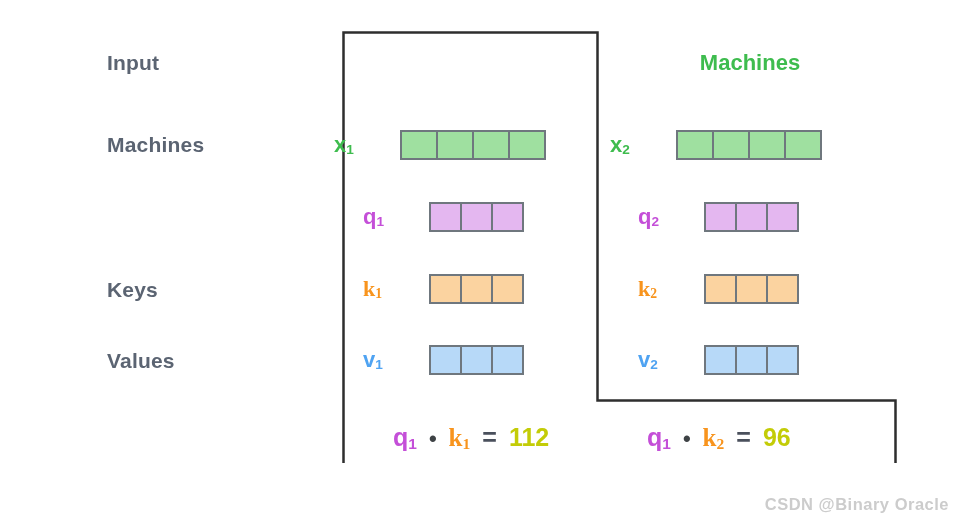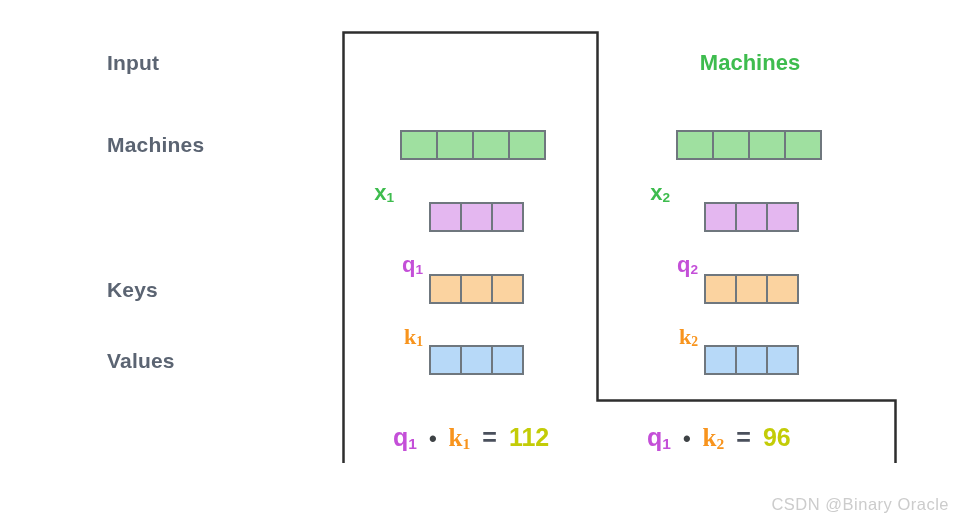--- a/index.html
+++ b/index.html
@@ -10,21 +10,21 @@
   .abs{position:absolute;}
   .row-label{
     left:107px;width:180px;font-size:21px;font-weight:600;line-height:26px;
     color:var(--row_label);letter-spacing:.2px;
   }
   .col-header{
     font-size:22px;font-weight:bold;text-align:center;line-height:28px;
     color:var(--green);
   }
   .vec-label{
-    width:60px;text-align:right;font-size:22px;font-weight:bold;line-height:28px;margin-top:48px;
+    width:60px;font-size:22px;font-weight:bold;line-height:28px;
   }
   .vec-label .sub,.score .sub{font-size:0.62em;vertical-align:-0.18em;}
   .vec{display:flex;}
   .cell{
     box-sizing:border-box;border:2px solid var(--cell_border);
     margin-left:-2px;
   }
   .cell:first-child{margin-left:0;}
   .vec.size4 .cell{width:38px;height:30px;}
   .vec.size3 .cell{width:33px;height:30px;}
@@ -38,21 +38,21 @@
   .c-blue{color:var(--blue);}
   .score{
     display:flex;align-items:baseline;gap:12px;
     font-size:25px;font-weight:bold;line-height:32px;
   }
   .score .dot{color:var(--dot);font-size:22px;}
   .score .eq{color:var(--equals);}
   .score .val{color:var(--score_value);}
   .watermark{
     right:6px;top:495px;font-size:16.5px;color:var(--watermark);
-    font-weight:400;letter-spacing:.5px;
+    font-weight:700;letter-spacing:.5px;
   }
   svg.outline{left:0;top:0;pointer-events:none;}
 </style>
 </head>
 <body>
 
 <div id="canvas">
 
   <div class="abs row-label" style="top:50px">Input</div>
   <div class="abs row-label" style="top:132px">Machines</div>
@@ -80,20 +80,21 @@
       <div class="cell"></div>
     </div>
 
   <div class="abs vec-label c-orange" style="left:363px;top:275px"><span>k</span><span class="sub">1</span></div>
   <div class="abs vec size3 orange" style="left:429px;top:274px">
       <div class="cell"></div>
       <div class="cell"></div>
       <div class="cell"></div>
     </div>
 
+  <div class="abs vec-label c-blue" style="left:363px;top:346px"><span>v</span><span class="sub">1</span></div>
   <div class="abs vec size3 blue" style="left:429px;top:345px">
       <div class="cell"></div>
       <div class="cell"></div>
       <div class="cell"></div>
     </div>
 
   <div class="abs vec-label c-green" style="left:610px;top:131px"><span>x</span><span class="sub">2</span></div>
   <div class="abs vec size4 green" style="left:676px;top:130px">
       <div class="cell"></div>
       <div class="cell"></div>
@@ -108,20 +109,21 @@
       <div class="cell"></div>
     </div>
 
   <div class="abs vec-label c-orange" style="left:638px;top:275px"><span>k</span><span class="sub">2</span></div>
   <div class="abs vec size3 orange" style="left:704px;top:274px">
       <div class="cell"></div>
       <div class="cell"></div>
       <div class="cell"></div>
     </div>
 
+  <div class="abs vec-label c-blue" style="left:638px;top:346px"><span>v</span><span class="sub">2</span></div>
   <div class="abs vec size3 blue" style="left:704px;top:345px">
       <div class="cell"></div>
       <div class="cell"></div>
       <div class="cell"></div>
     </div>
 
   <div class="abs score" style="left:393px;top:421px">
     <span class="c-purple"><span>q</span><span class="sub">1</span></span>
     <span class="dot">•</span>
     <span class="c-orange"><span>k</span><span class="sub">1</span></span>

